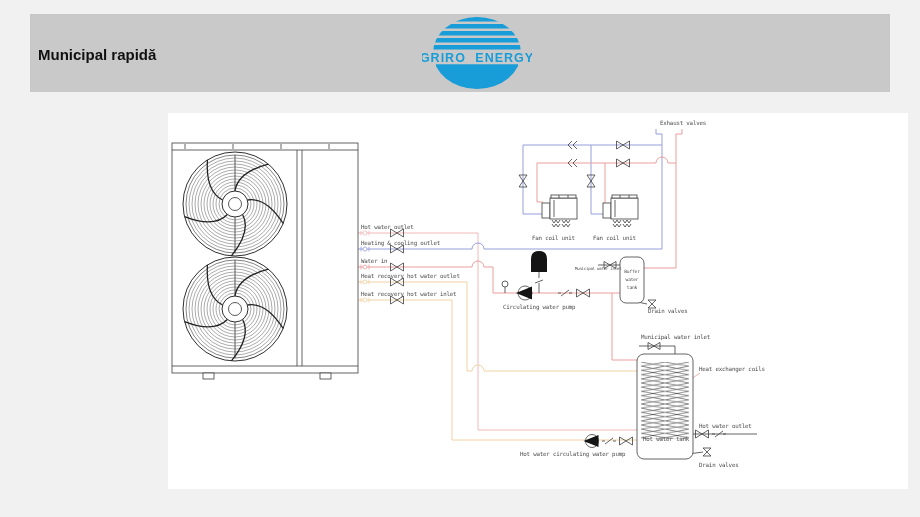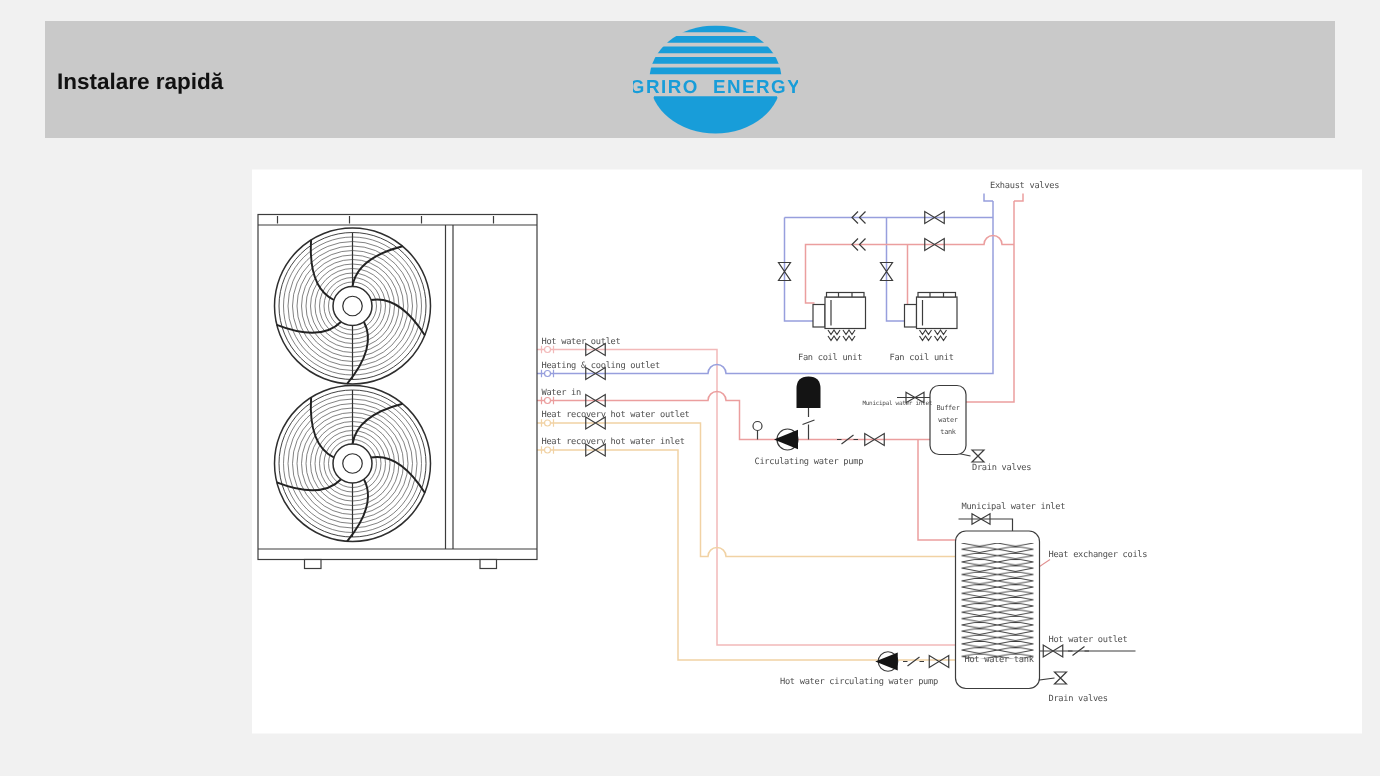--- a/index.html
+++ b/index.html
@@ -29,21 +29,21 @@
   .dtext-tiny{font-size:4px;}
   .dtext-small{font-size:4.6px;}
   .eq{stroke:#3c3c3c;fill:none;stroke-width:0.8;}
   .eqf{stroke:#3c3c3c;fill:#ffffff;stroke-width:0.8;}
   .pipe{fill:none;stroke-width:1;}
 </style>
 </head>
 <body>
 
 <div class="header-bar">
-  <div class="page-title">Instalare rapidă</div>
+  <div class="page-title">Municipal rapidă</div>
   <svg class="logo-svg" width="110" height="86" viewBox="422 10 110 86">
     <defs>
       <clipPath id="logoClip">
           <ellipse cx="477" cy="53" rx="44" ry="36"></ellipse>
         </clipPath>
     </defs>
     <g clip-path="url(#logoClip)" fill="#189dd9">
       <rect x="430" y="17" width="94" height="4.5"></rect>
       <rect x="430" y="24" width="94" height="4.5"></rect>
       <rect x="430" y="31" width="94" height="4.5"></rect>

